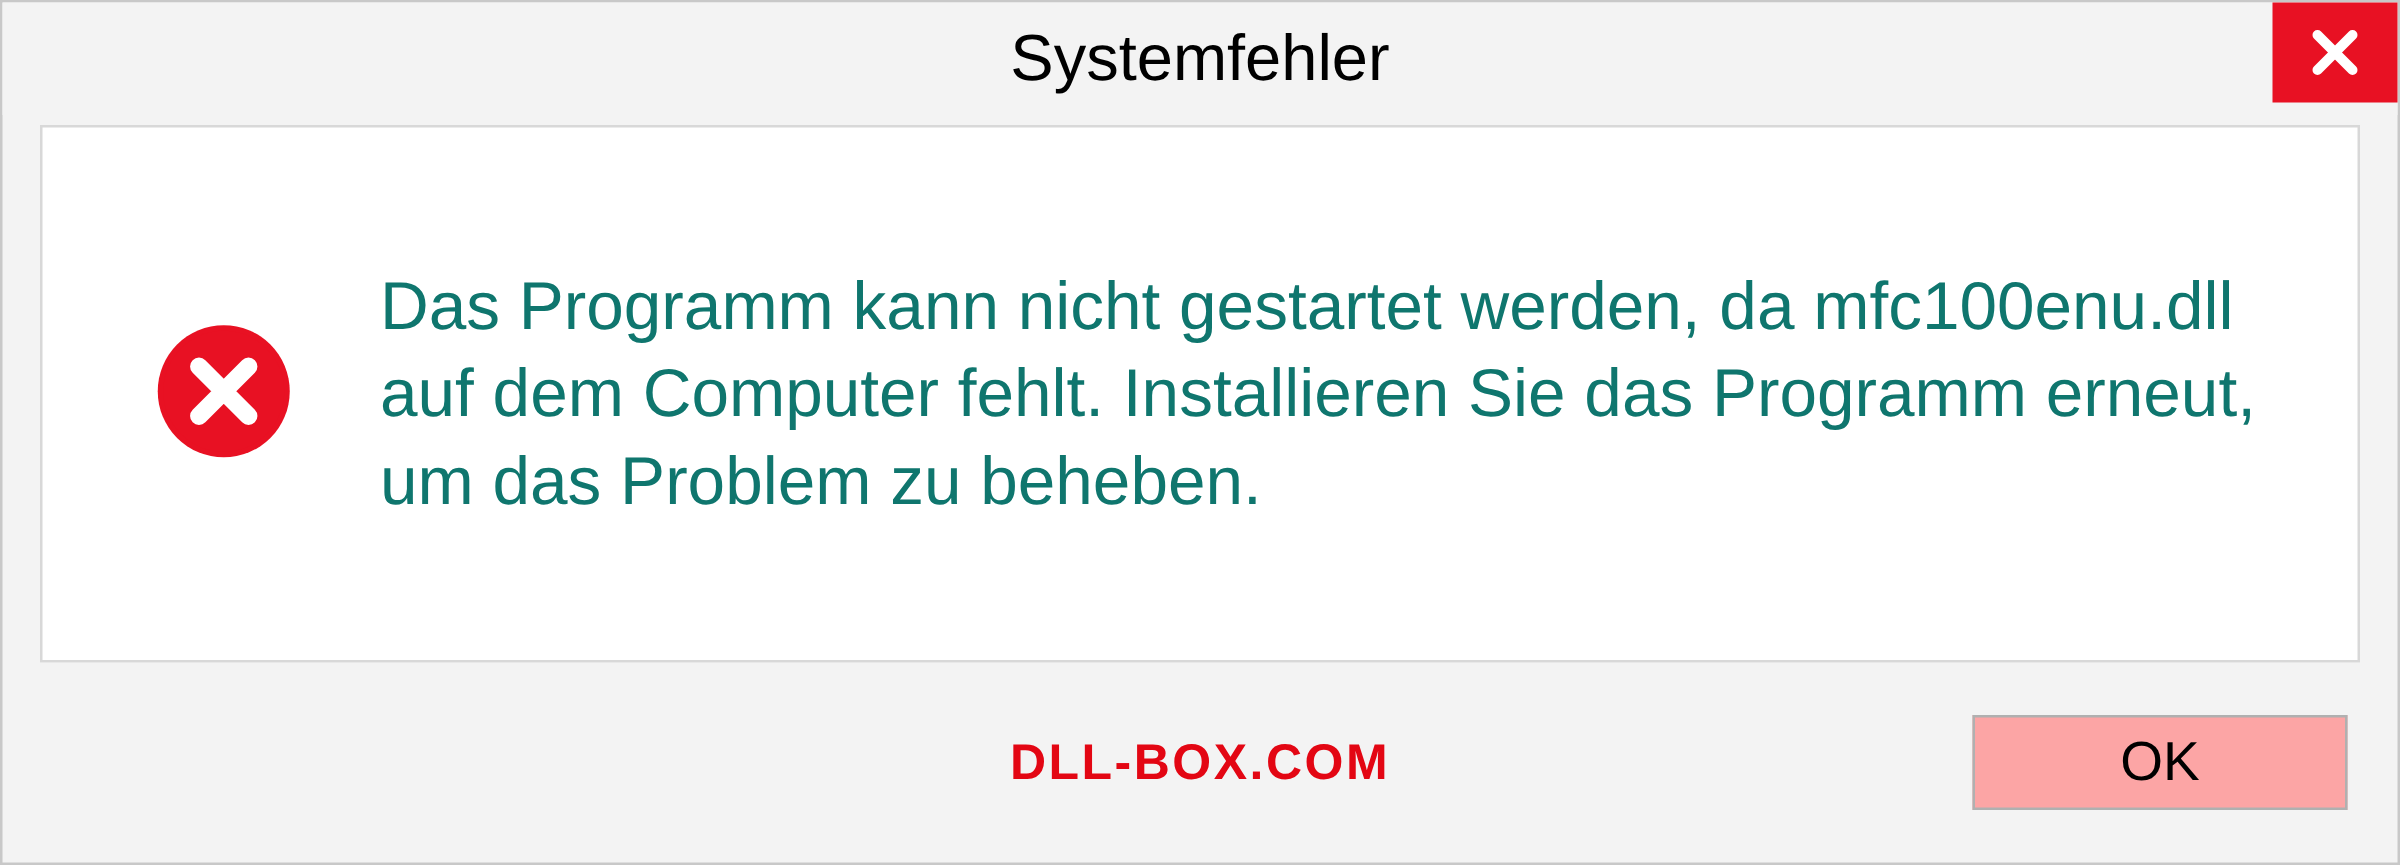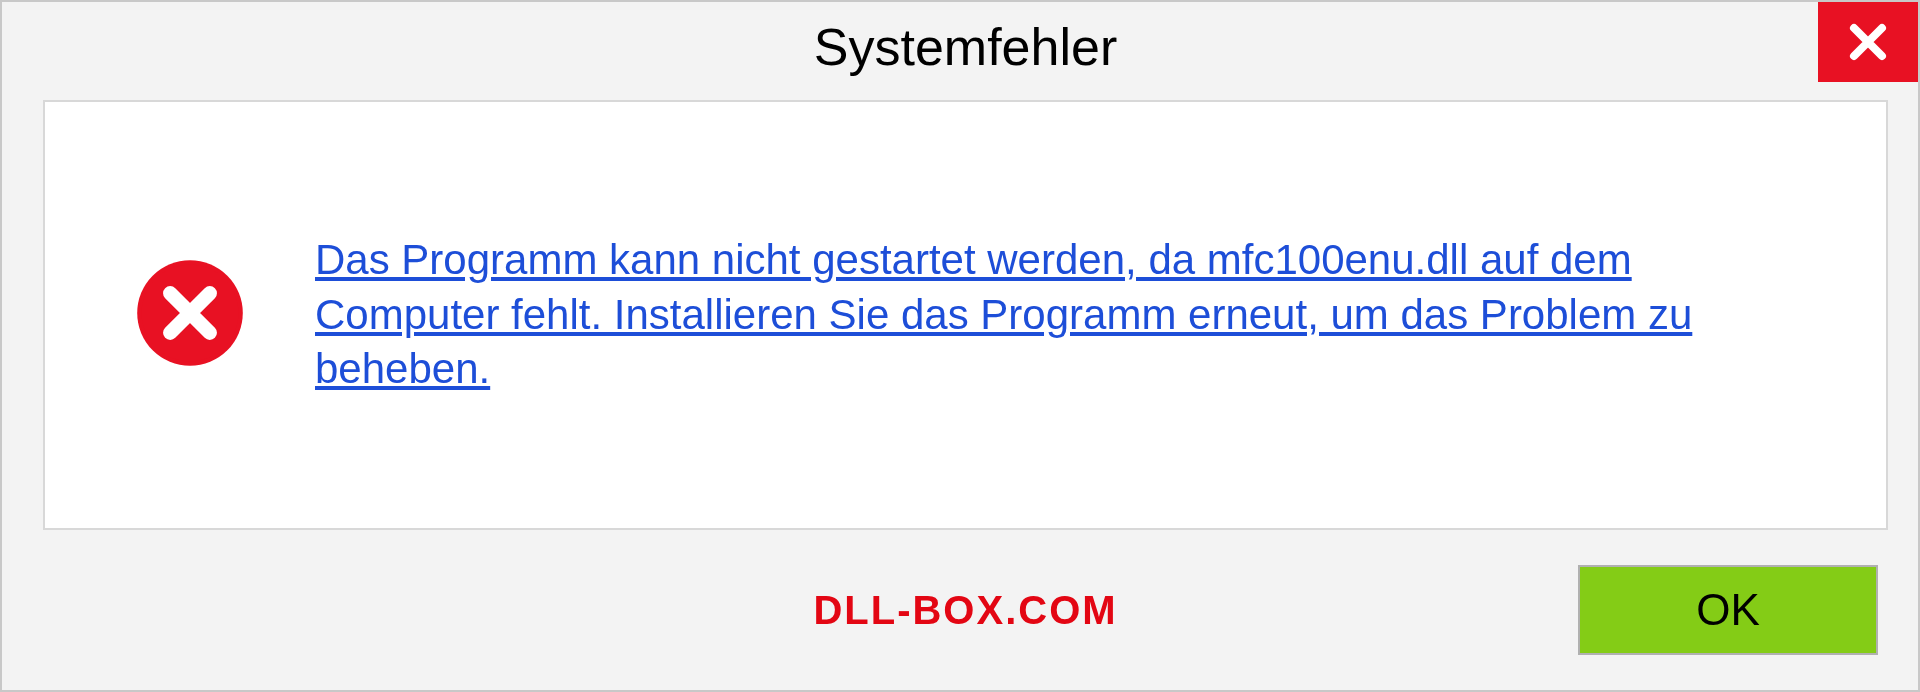--- a/index.html
+++ b/index.html
@@ -15,21 +15,20 @@
       position: relative;
     }
     .dialog {
       width: 100%;
       height: 100%;
       background: #f3f3f3;
       border: 2px solid #c8c8c8;
       position: relative;
       display: flex;
       flex-direction: column;
-      padding-left: 11px;
     }
     .titlebar {
       height: 90px;
       display: flex;
       align-items: center;
       justify-content: center;
       position: relative;
       background: #f3f3f3;
     }
     .title {
@@ -65,25 +64,24 @@
       gap: 70px;
     }
     .error-icon-wrap {
       flex-shrink: 0;
     }
     .error-icon {
       width: 110px;
       height: 110px;
     }
     .message {
-      font-size: 42px;
+      font-size: 54px;
       line-height: 1.3;
-      color: #1d4ed8;
+      color: #0f766e;
       font-weight: 400;
-      text-decoration: underline;
     }
     .footer {
       height: 140px;
       display: flex;
       align-items: center;
       justify-content: flex-end;
       padding: 0 40px 20px 40px;
       position: relative;
     }
     .watermark {
@@ -91,22 +89,22 @@
       left: 50%;
       transform: translateX(-50%);
       font-size: 40px;
       font-weight: 900;
       color: #e30613;
       letter-spacing: 2px;
       font-family: Arial, sans-serif;
     }
     .ok-btn {
       width: 300px;
-      height: 90px;
-      background: #84cc16;
+      height: 76px;
+      background: #fca5a5;
       border: 2px solid #b0b0b0;
       font-size: 44px;
       color: #000;
       display: flex;
       align-items: center;
       justify-content: center;
       cursor: pointer;
       font-family: inherit;
     }
   </style>

